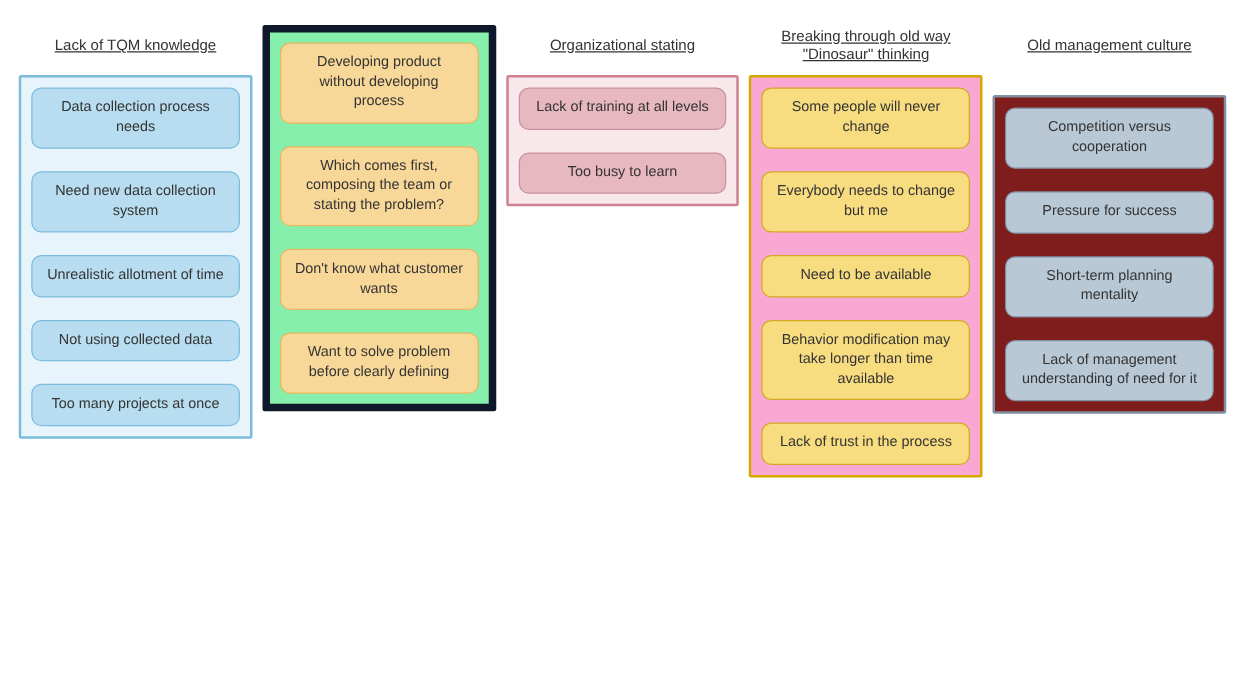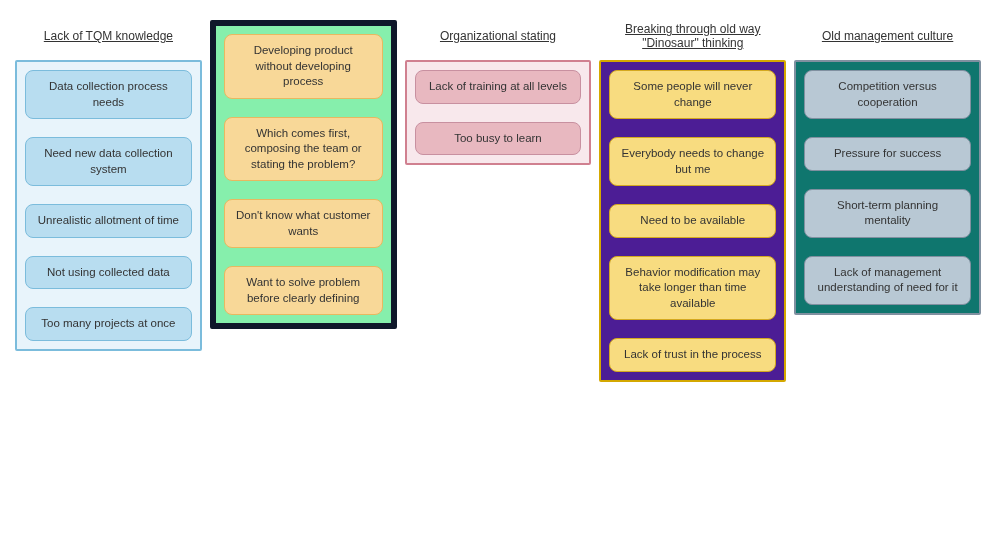--- a/index.html
+++ b/index.html
@@ -49,25 +49,26 @@
     .col-orange .column-box {
       border: 6px solid #0f172a;
       background: #86efac;
     }
     .col-pink .column-box {
       border: 2px solid #d08090;
       background: #f8e8ec;
     }
     .col-yellow .column-box {
       border: 2px solid #d4a800;
-      background: #4c1d95;
+      background: #f9a8d4;
     }
     .col-gray .column-box {
       border: 2px solid #8090a0;
-      background: #0f766e;
+      background: #7f1d1d;
+      margin-top: 16px;
     }
     .card {
       border-radius: 8px;
       padding: 8px 10px;
       text-align: center;
       font-size: 11.5px;
       color: #333;
       line-height: 1.35;
     }
     .col-blue .card {

